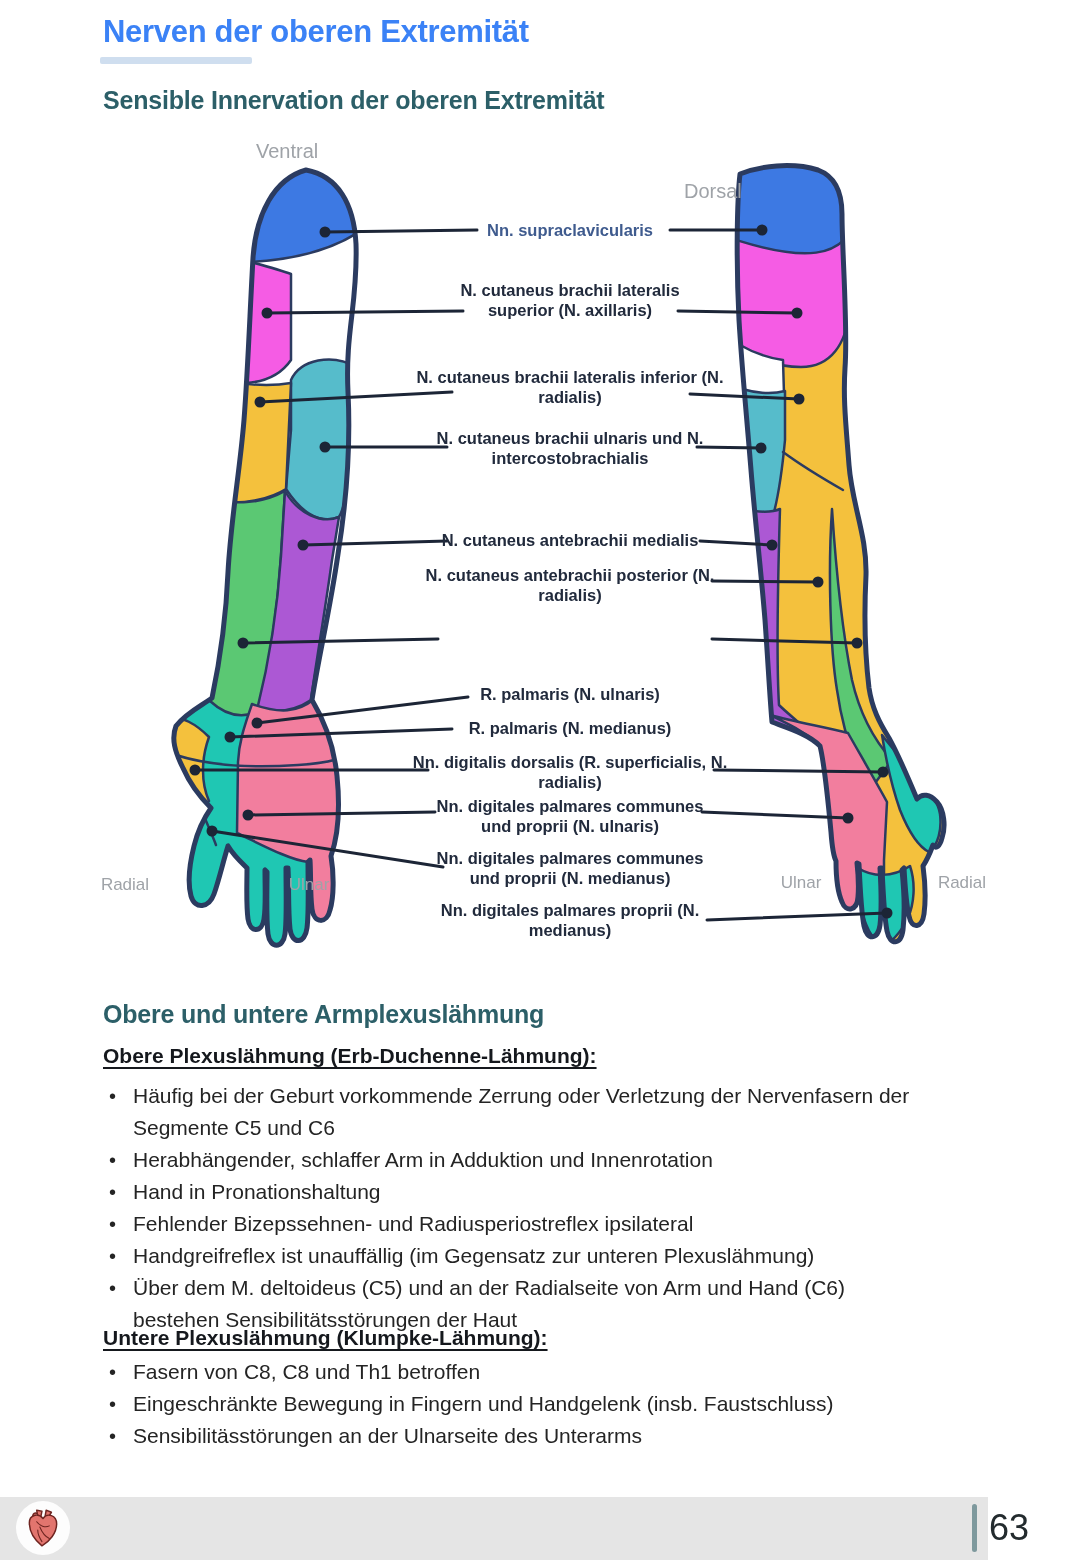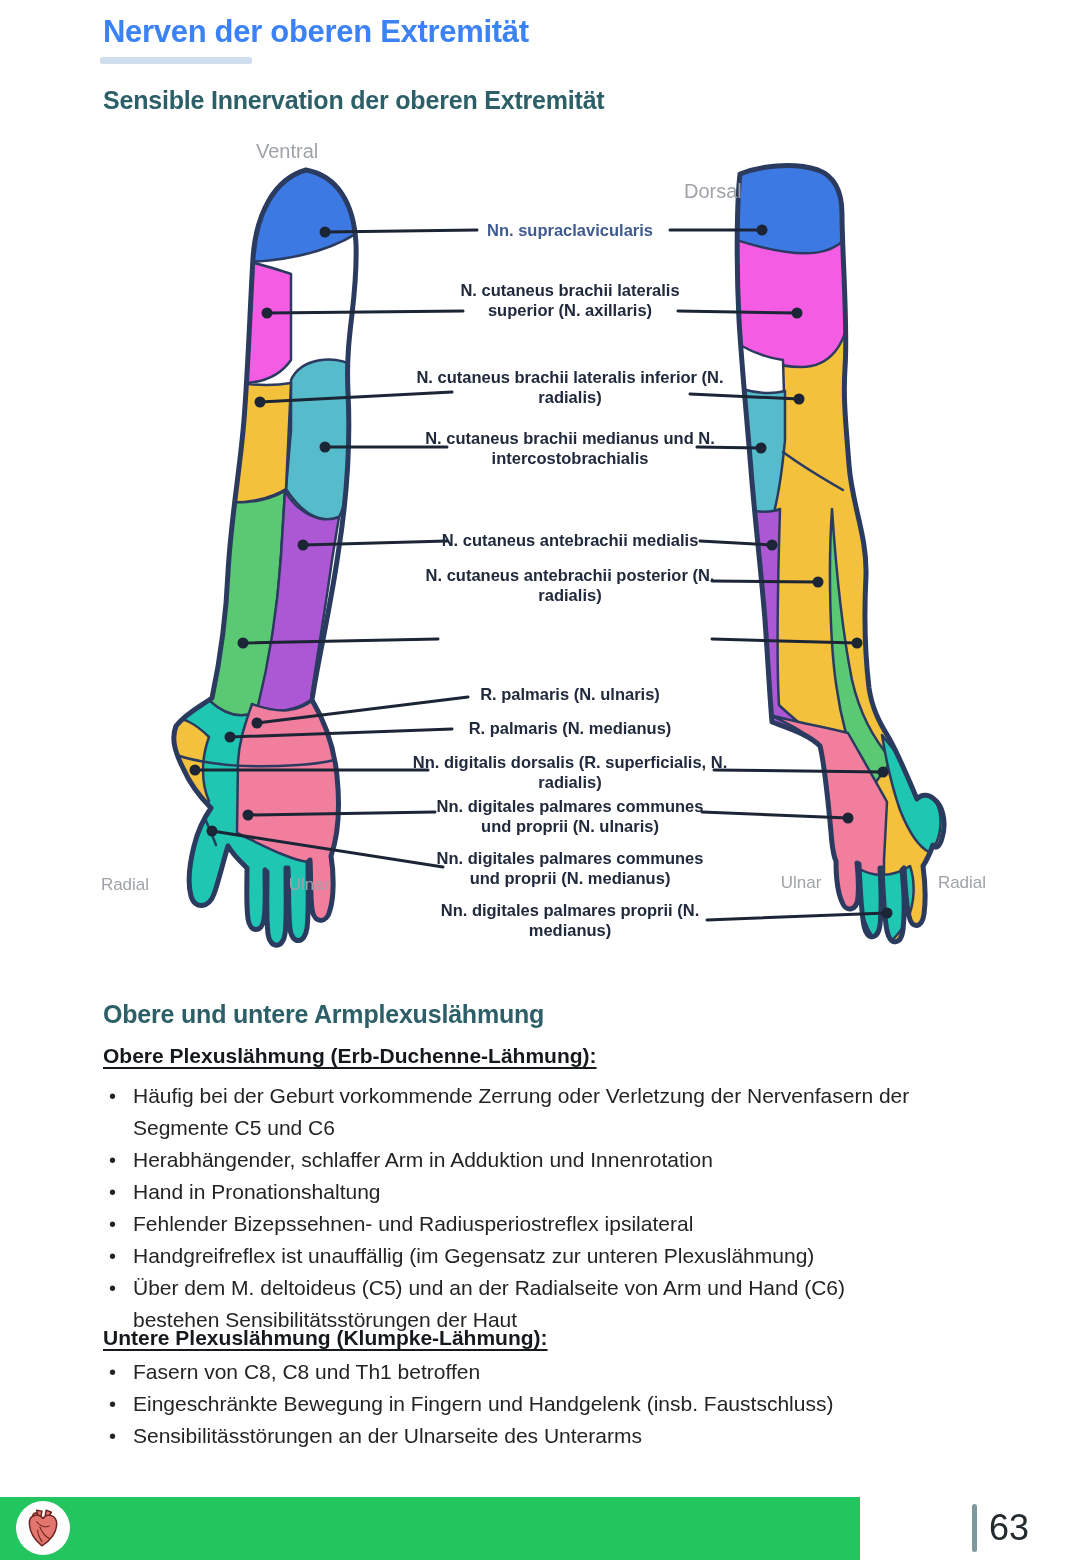--- a/index.html
+++ b/index.html
@@ -28,21 +28,21 @@
   .outline{fill:none;stroke:#2b3b60;stroke-width:5;stroke-linejoin:round;stroke-linecap:round;}
   .innerline{fill:none;stroke:#2b3b60;stroke-width:2.5;stroke-linecap:round;}
   .pointer{stroke:#1c2536;stroke-width:3;stroke-linecap:round;}
   .dot{fill:#1c2536;}
   .view-label{position:absolute;z-index:2;width:140px;text-align:left;font-size:20px;color:#9fa3a8;}
   .side-label{position:absolute;z-index:2;width:110px;text-align:center;font-size:17px;color:#9fa3a8;}
   .nl{position:absolute;z-index:2;left:410px;width:320px;text-align:center;
       font-size:16.5px;line-height:19.5px;font-weight:800;color:#212a3c;}
   .nl.blue{color:#3f5b8e;}
   
-  .footer{position:absolute;left:0;top:1497px;width:860px;height:63px;background:#22c55e;}
+  .footer{position:absolute;left:0;top:1497px;width:988px;height:63px;background:#e5e5e5;}
   .heart-circle{position:absolute;left:16px;top:4px;width:54px;height:54px;background:#fdfdfd;border-radius:50%;
                 display:flex;align-items:center;justify-content:center;}
   .page-num-bar{position:absolute;left:972px;top:7px;width:5px;height:48px;border-radius:3px;background:#7e999d;}
   .page-num{position:absolute;left:989px;top:10px;font-size:36px;color:#232b2e;}
 </style>
 </head>
 <body>
 
 <div class="page">
 
@@ -136,21 +136,21 @@
         <circle class="dot" cx="887" cy="913" r="5.5"></circle>
     </g>
   </svg>
 
   <div class="view-label" style="left:256px;top:140px;">Ventral</div>
   <div class="view-label" style="left:684px;top:140px;margin-top:40px;">Dorsal</div>
 
   <div class="nl blue" style="top:221px;">Nn. supraclavicularis</div>
   <div class="nl" style="top:281px;width:240px;left:450px;">N. cutaneus brachii lateralis superior (N. axillaris)</div>
   <div class="nl" style="top:368px;">N. cutaneus brachii lateralis inferior (N. radialis)</div>
-  <div class="nl" style="top:429px;">N. cutaneus brachii medianus und N. intercostobrachialis</div>
+  <div class="nl" style="top:429px;">N. cutaneus brachii ulnaris und N. intercostobrachialis</div>
   <div class="nl" style="top:531px;">N. cutaneus antebrachii medialis</div>
   <div class="nl" style="top:566px;">N. cutaneus antebrachii posterior (N. radialis)</div>
   <div class="nl" style="top:685px;">R. palmaris (N. ulnaris)</div>
   <div class="nl" style="top:719px;">R. palmaris (N. medianus)</div>
   <div class="nl" style="top:753px;width:330px;left:405px;">Nn. digitalis dorsalis (R. superficialis, N. radialis)</div>
   <div class="nl" style="top:797px;width:290px;left:425px;">Nn. digitales palmares communes und proprii (N. ulnaris)</div>
   <div class="nl" style="top:849px;width:290px;left:425px;">Nn. digitales palmares communes und proprii (N. medianus)</div>
   <div class="nl" style="top:901px;width:260px;left:440px;">Nn. digitales palmares proprii (N. medianus)</div>
 
   <div class="side-label" style="left:70px;top:875px;">Radial</div>

